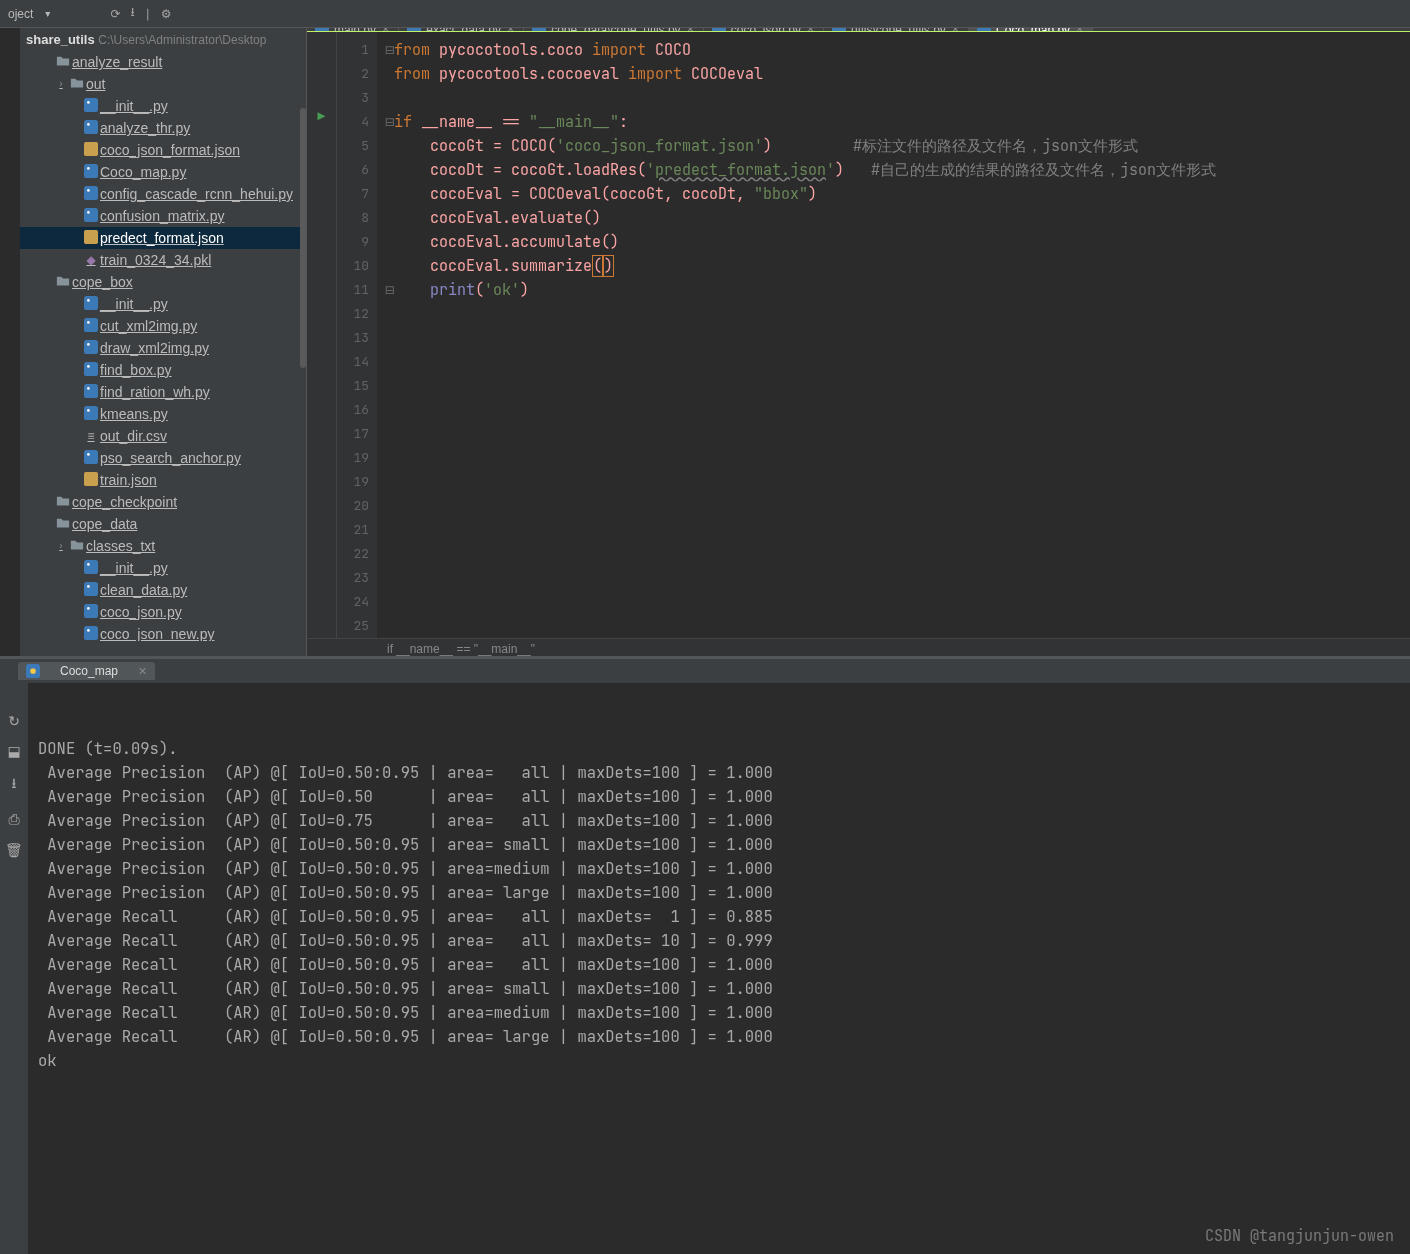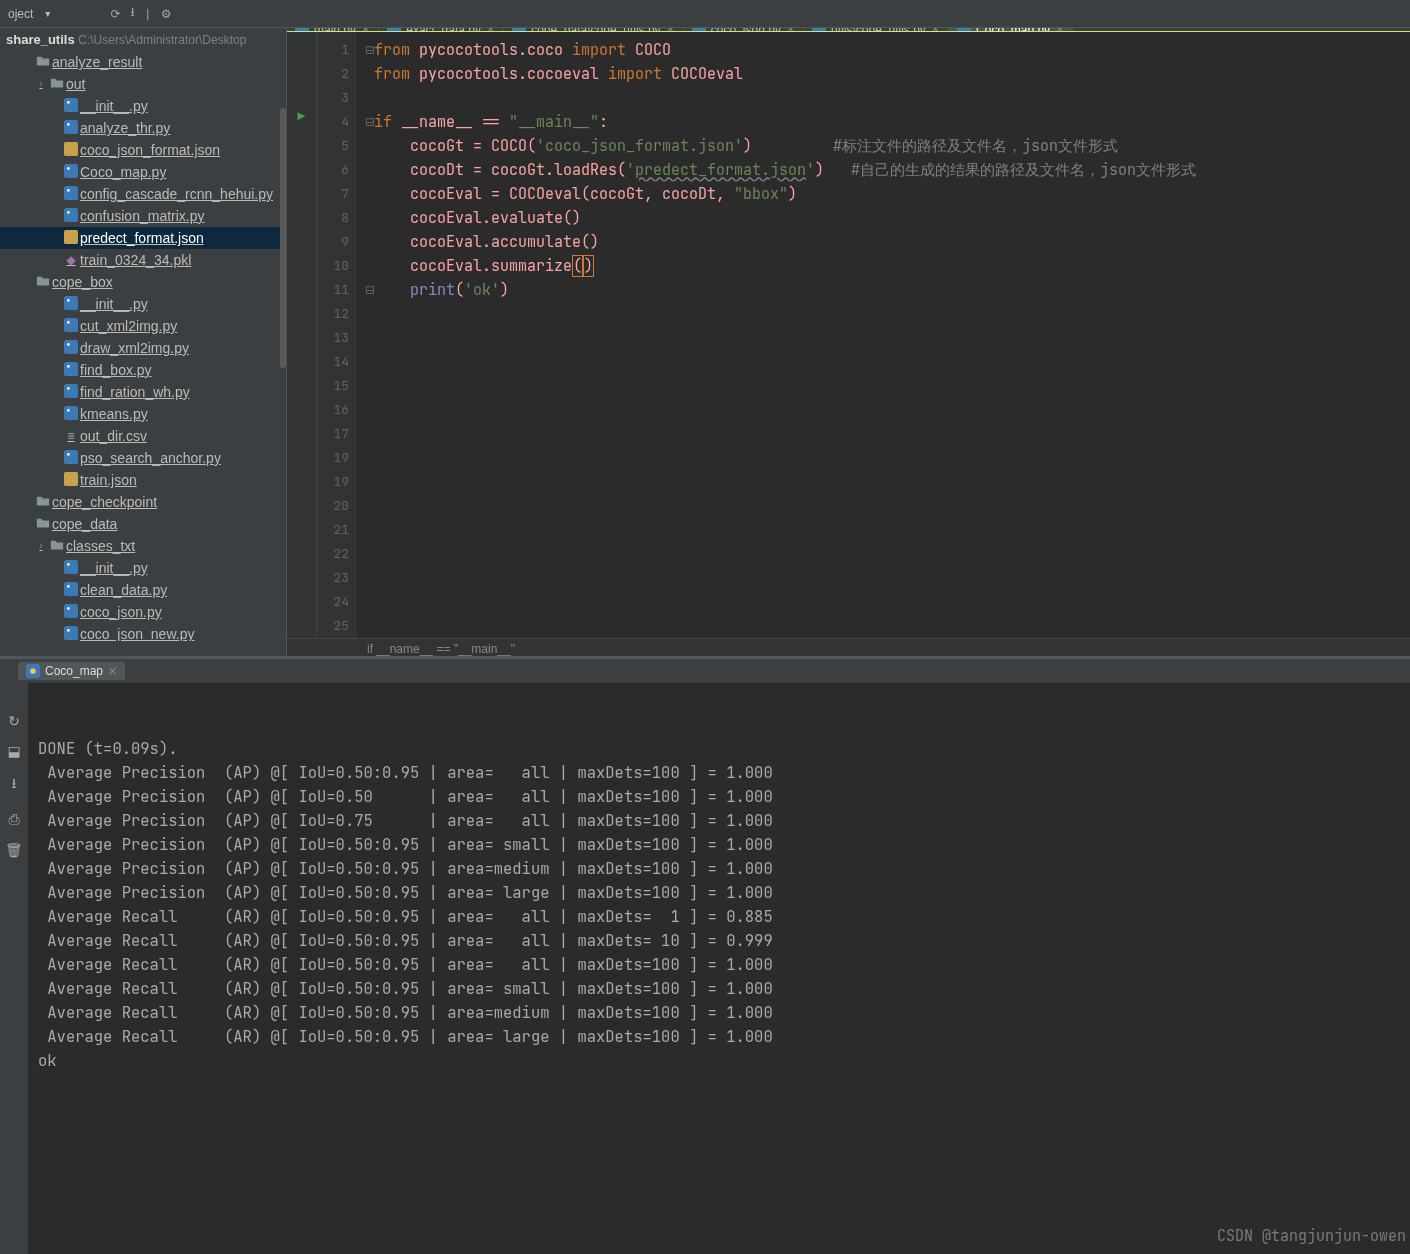--- a/index.html
+++ b/index.html
@@ -20,21 +20,21 @@
   border-bottom: 1px solid #555;
   display: flex;
   align-items: center;
   padding: 0 8px;
   gap: 10px;
   color: #bbb;
   font-size: 12px;
 }
 .toolbar .icn { cursor: pointer; opacity: .8; }
 .toolbar .chev { font-size: 10px; margin-left: 2px; }
-.main-row { display: flex; height: 628px; }
+.main-row { display: flex; height: 628px; padding-left: 20px; }
 .sidebar {
   width: 287px;
   background: #3c3f41;
   border-right: 1px solid #555;
   overflow: hidden;
   position: relative;
 }
 .sidebar-header {
   padding: 4px 6px;
   font-size: 13px;
@@ -107,40 +107,40 @@
   height: 22px;
   background: #313335;
   color: #888;
   font-size: 12px;
   padding: 3px 0 0 80px;
   border-top: 1px solid #444;
 }
 .run-panel { flex: 1; display: flex; flex-direction: column; background: #2b2b2b; border-top: 3px solid #515658; }
 .run-tabs { display: flex; background: #3c3f41; height: 24px; align-items: center; padding-left: 18px; }
 .run-tab {
-  display: flex; align-items: center; gap: 5px;
+  display: flex; align-items: center; gap: 20px;
   background: #515658; padding: 2px 8px; font-size: 12px;
   border-radius: 3px 3px 0 0; color: #ddd;
 }
 .run-tab .close { color: #888; font-size: 11px; }
 .run-body { flex: 1; display: flex; }
 .run-toolbar { width: 28px; background: #3c3f41; display: flex; flex-direction: column; align-items: center; gap: 14px; padding-top: 30px; color: #aaa; font-size: 14px; }
 .console {
   flex: 1;
   font-family: "Consolas","JetBrains Mono",monospace;
   font-size: 15.5px;
   line-height: 24px;
   color: #a9a9a9;
   padding: 6px 0 0 10px;
   white-space: pre;
   position: relative;
 }
 .watermark {
   position: absolute;
-  right: 4px;
+  right: 16px;
   bottom: 6px;
   color: #7a7a7a;
   font-size: 15px;
 }
 svg.picon { width: 14px; height: 14px; vertical-align: -2px; }
 </style>
 </head>
 <body>
 
 <div class="toolbar">

